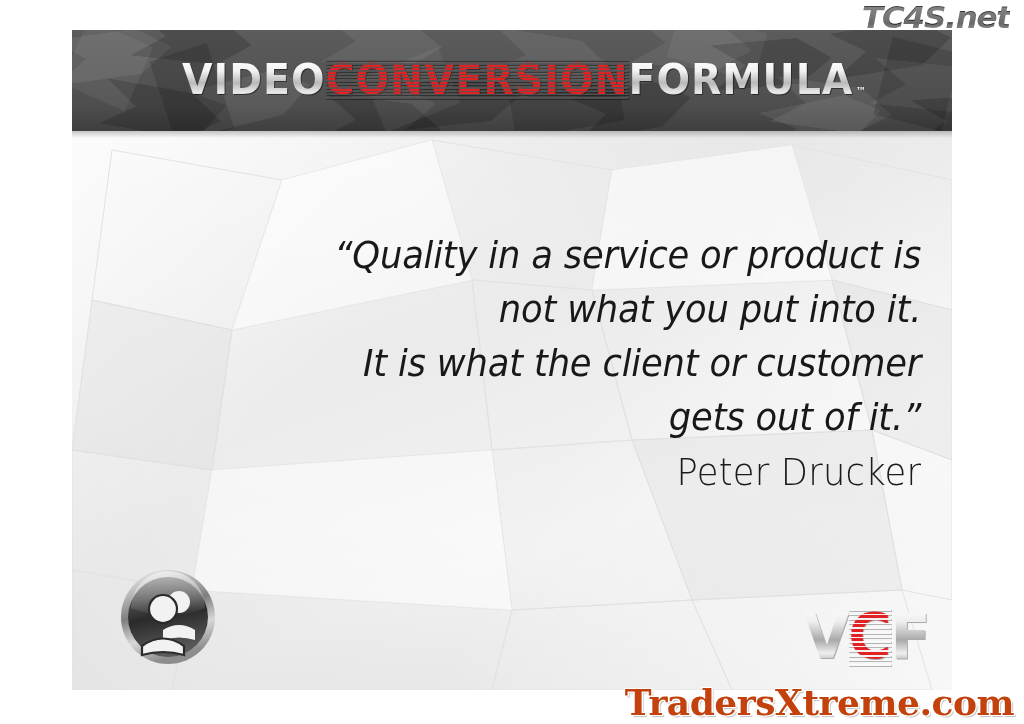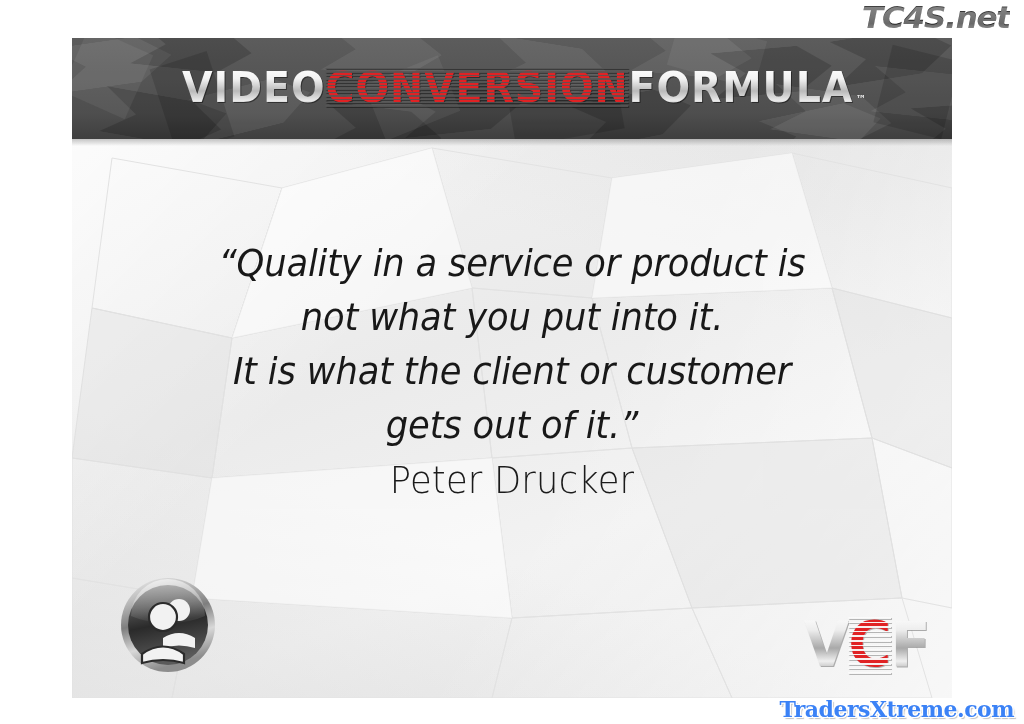--- a/index.html
+++ b/index.html
@@ -33,21 +33,21 @@
     color: transparent;
     text-shadow: 0 1px 0 rgba(255,255,255,0.35);
     z-index: 40;
     font-style: italic;
   }
 
   
   .slide {
     position: absolute;
     left: 72px;
-    top: 38px;
+    top: 30px;
     width: 880px;
     height: 660px;
     background: #e5e5e5;
     overflow: hidden;
   }
 
   
   .paper-texture {
     position: absolute;
     inset: 0;
@@ -148,21 +148,21 @@
     margin-bottom: 4px;
     letter-spacing: 0;
   }
 
   
   .quote-block {
     position: absolute;
     left: 0;
     top: 198px;
     width: 880px;
-    text-align: center;
+    text-align: right;
     color: #181818;
     z-index: 10;
   }
   .quote-line {
     font-family: "DejaVu Sans", sans-serif;
     font-style: italic;
     font-weight: 300;
     font-size: 38px;
     line-height: 54px;
     letter-spacing: -0.2px;
@@ -264,24 +264,24 @@
     pointer-events: none;
   }
 
   
   .partner-brand {
     position: absolute;
     right: 10px;
     bottom: 4px;
     font-family: "DejaVu Serif", serif;
     font-weight: bold;
-    font-size: 22px;
+    font-size: 36px;
     line-height: 1;
     letter-spacing: -0.5px;
-    color: #3b82f6;
+    color: #c2410c;
     z-index: 40;
     text-shadow:
       -1.2px -1.2px 0 #ffffff,
        1.2px -1.2px 0 #ffffff,
       -1.2px  1.2px 0 #ffffff,
        1.2px  1.2px 0 #ffffff,
        2px 2px 1px rgba(130,130,130,0.5);
     margin-left: 8px;
   }
 </style>

